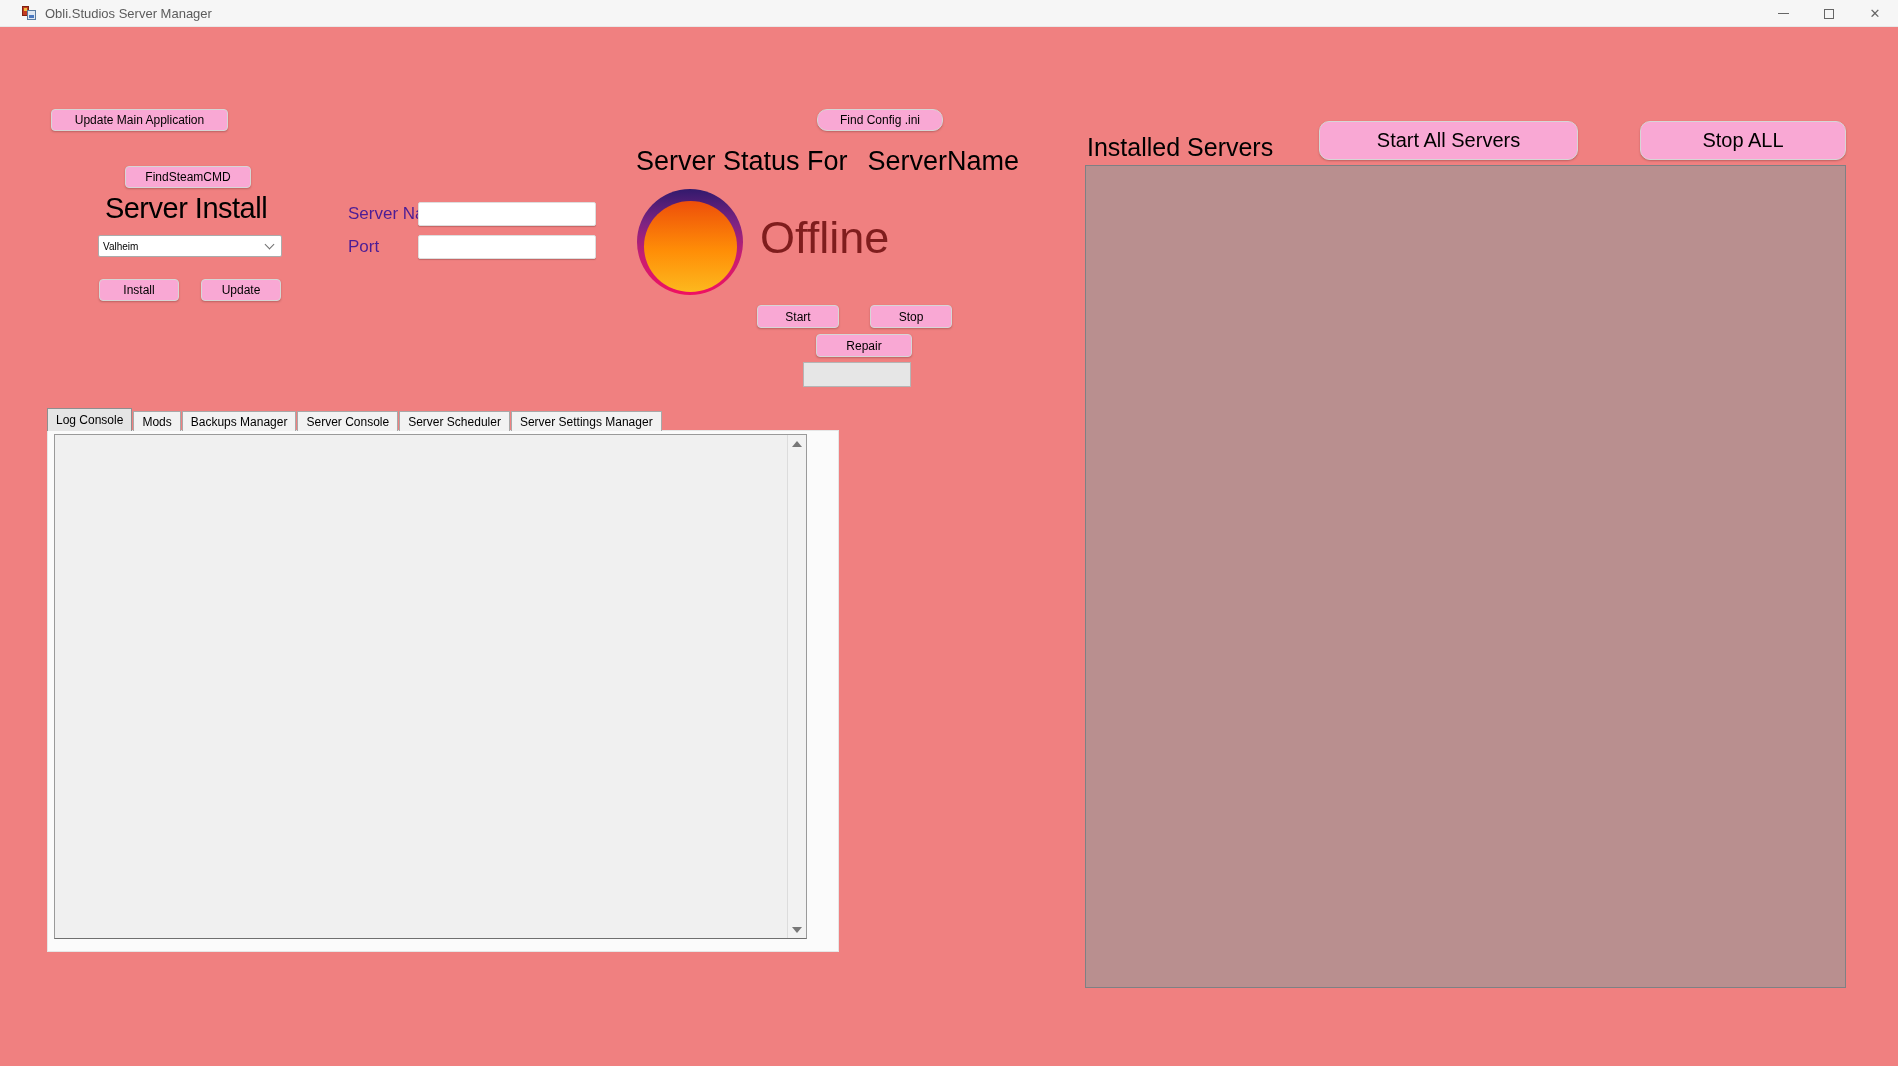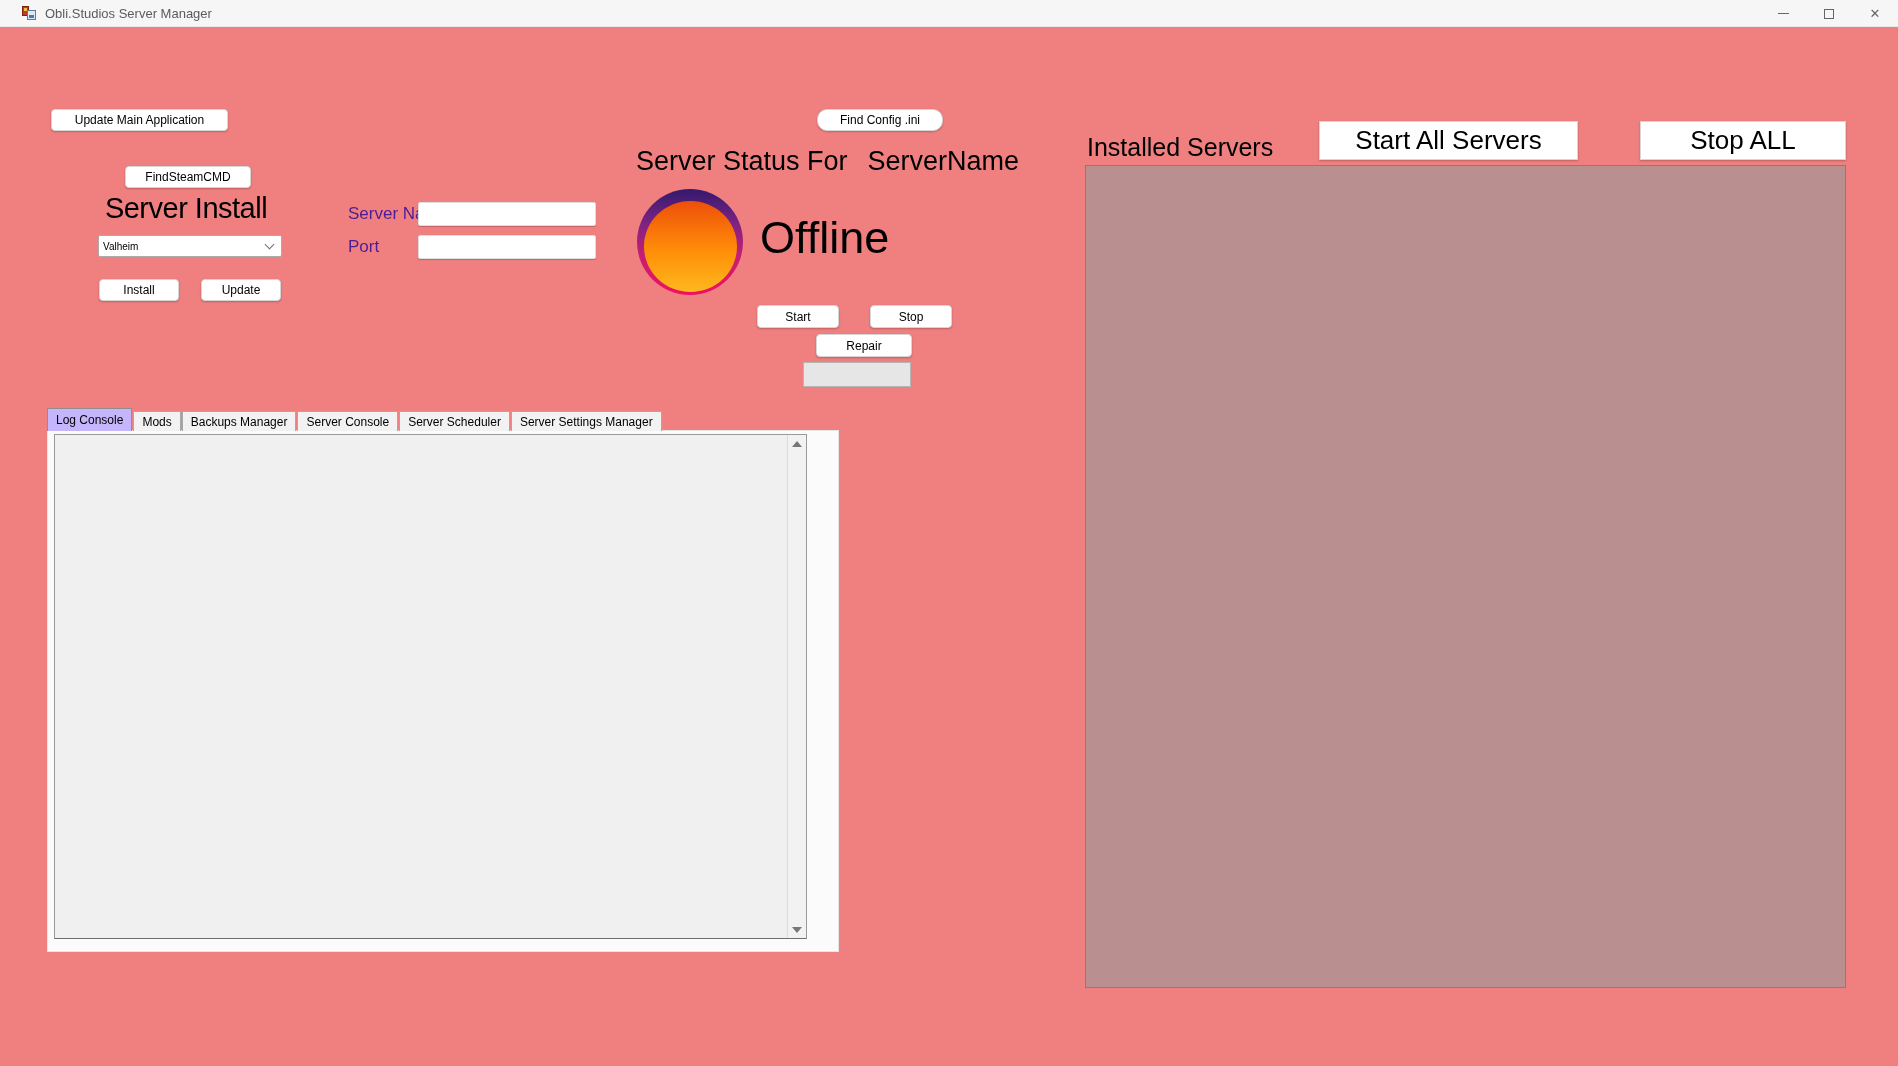--- a/index.html
+++ b/index.html
@@ -15,24 +15,24 @@
   .app-icon .sq-blue { position:absolute; left:5px; top:4px; width:9px; height:10px; background:#dfe8f2; border:1px solid #5a7aa0; }
   .app-icon .sq-blue2{ position:absolute; left:7px; top:9px; width:5px; height:3px; background:#4a78c0; }
   .title-text { margin-left:8px; font-size:13px; color:#5b5b5b; }
   .win-controls { position:absolute; right:0; top:0; height:27px; display:flex; }
   .win-btn { width:46px; height:27px; display:flex; align-items:center; justify-content:center; color:#666; }
   .glyph-min { width:11px; height:1px; background:#666; display:block; }
   .glyph-max { width:10px; height:10px; border:1px solid #666; display:block; }
   .glyph-close { font-size:13px; color:#666; line-height:1; }
 
   
-  .btn { position:absolute; background:#ffffff; border:1px solid #d6d6d6; border-radius:4px;
+  .btn { position:absolute; background:#f9a8d4; border:1px solid #d6d6d6; border-radius:4px;
          box-shadow:0 1px 2px rgba(90,40,40,.35); color:#000; font-size:12px;
          display:flex; align-items:center; justify-content:center; font-family:"Liberation Sans",sans-serif; }
-  .btn-big { border-radius:0; font-size:26px; }
+  .btn-big { border-radius:10px; font-size:20px; }
   .txt-input { position:absolute; background:#fff; border:1px solid #dedede; border-radius:2px;
                box-shadow:0 1px 1px rgba(90,40,40,.3); font-size:13px; padding:0 4px;
                font-family:"Liberation Sans",sans-serif; }
   .label { position:absolute; color:#4c1d95;margin-left:40px; }
 
   
   .h-install { position:absolute; left:90px; top:192px; width:192px; text-align:center;
                font-size:29px; color:#000; letter-spacing:-0.5px; }
   .combo { position:absolute; left:98px; top:235px; width:184px; height:22px; background:#fff;
            border:1px solid #ababab; border-radius:2px; display:flex; align-items:center; font-size:10px; }
@@ -40,29 +40,29 @@
   .combo-chevron { width:7px; height:7px; border-right:1.5px solid #707070; border-bottom:1.5px solid #707070;
                    transform:rotate(45deg); margin-right:8px; margin-top:-3px; }
 
   
   .status-heading { position:absolute; left:636px; top:146px; font-size:27px; color:#000; }
   .status-heading .sname { margin-left:20px; }
   .status-circle { position:absolute; left:637px; top:189px; width:106px; height:106px; border-radius:50%;
                    background:linear-gradient(180deg,#321a6d 0%,#7c2382 32%,#c51e74 62%,#f01061 100%); }
   .status-circle .disc { position:absolute; left:7px; top:12px; width:93px; height:91px; border-radius:50%;
                    background:linear-gradient(180deg,#ee4f0a 0%,#ff8e07 55%,#fdb81e 100%); }
-  .status-state { position:absolute; left:760px; top:212px; font-size:45px; color:#000000; }
+  .status-state { position:absolute; left:760px; top:212px; font-size:45px; color:#7f1d1d; }
   .gray-bar { position:absolute; left:803px; top:362px; width:108px; height:25px;
               background:#e6e6e6; border:1px solid #b5b5b5; }
 
   
   .tabstrip { position:absolute; left:47px; top:408px; height:23px; display:flex; align-items:flex-end; z-index:3; }
   .tab { height:20px; background:#f2f2f2; border:1px solid #a8a8a8; border-bottom:none;
          font-size:12px; color:#000; display:flex; align-items:center; padding:0 8px; margin-right:1px; }
-  .tab.active { height:23px; background:#c4b5fd; border-color:#8e8e8e; position:relative; z-index:4; }
+  .tab.active { height:23px; background:#e5e5e5; border-color:#8e8e8e; position:relative; z-index:4; }
   .tab-panel { position:absolute; left:47px; top:430px; width:792px; height:522px; background:#fbfbfb;
                border:1px solid #e6e6e6; z-index:2; }
   .log-area { position:absolute; left:6px; top:3px; width:753px; height:505px; background:#f0f0f0;
               border:1px solid #9a9a9a; border-bottom-color:#6f6f6f; display:flex; }
   .log-text { flex:1; font-size:12px; color:#222; padding:2px 4px; white-space:pre-wrap; overflow:hidden; }
   .vscrollbar { width:19px; background:#f2f2f2; border-left:1px solid #dcdcdc; display:flex; flex-direction:column; }
   .scroll-btn { height:17px; display:flex; align-items:center; justify-content:center; }
   .scroll-track { flex:1; }
   .tri-up { width:0; height:0; border-left:5px solid transparent; border-right:5px solid transparent;
             border-bottom:6px solid #777; display:block; }

